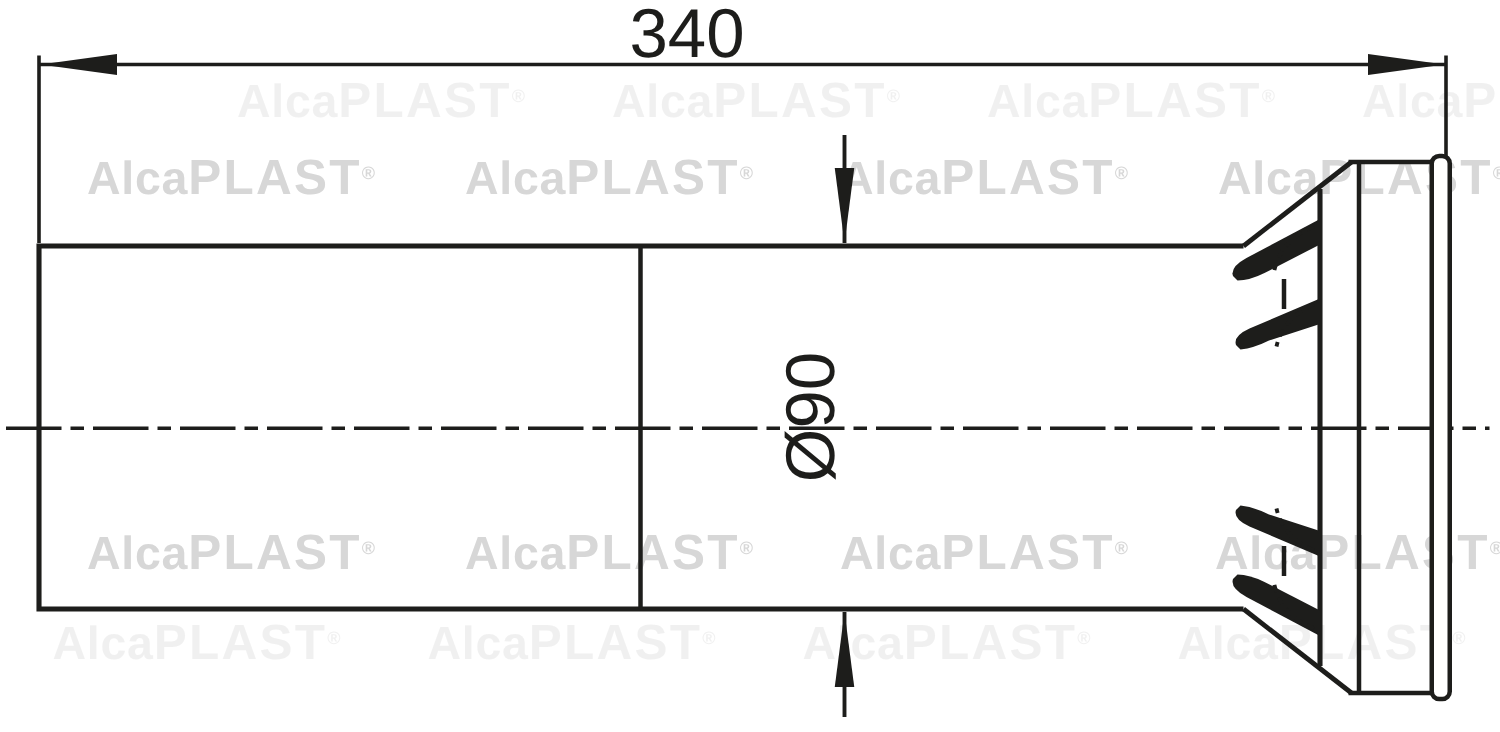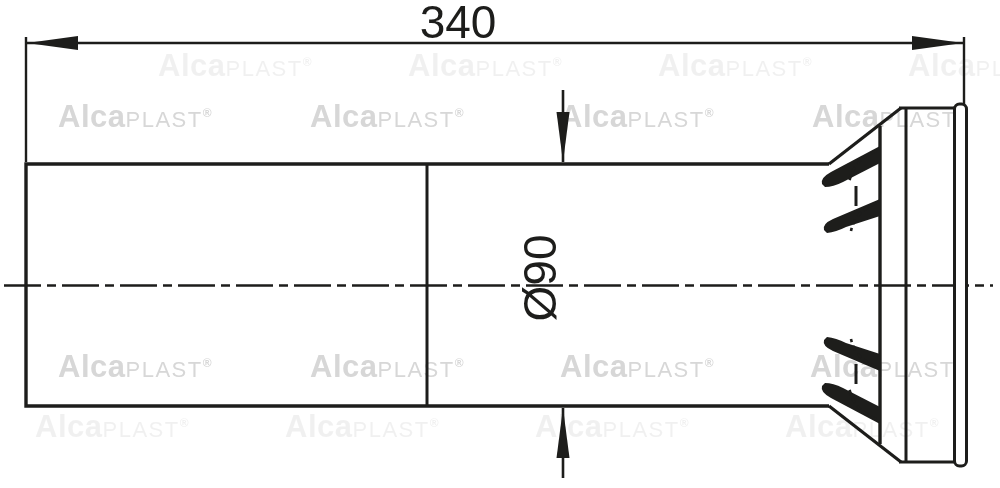--- a/index.html
+++ b/index.html
@@ -7,21 +7,21 @@
   html,body { margin:0; padding:0; background:#fff; }
   .stage {
     position:relative; width:1000px; height:488px;
     background:var(--bg); overflow:hidden;
     font-family:"Liberation Sans", sans-serif;
   }
   
   #watermark-layer { position:absolute; inset:0; z-index:1; }
   .wm { position:absolute; white-space:nowrap; user-select:none; }
   .wm .b { font-weight:bold; font-size:31px; letter-spacing:0.5px; }
-  .wm .p { font-weight:normal; font-size:22px; letter-spacing:1.5px; }
+  .wm .p { font-weight:bold; font-size:33px; letter-spacing:1.5px; }
   .wm .r { font-size:12px; font-weight:bold; vertical-align:10px; }
   svg#drawing {
     position:absolute; inset:0; z-index:2; color:var(--line);
     font-family:"Liberation Sans", sans-serif;
   }
   svg#drawing text { fill:currentColor; }
   .dim-label { font-size:46px; }
   .paper-fill { fill:var(--bg); }
 </style>
 </head>

